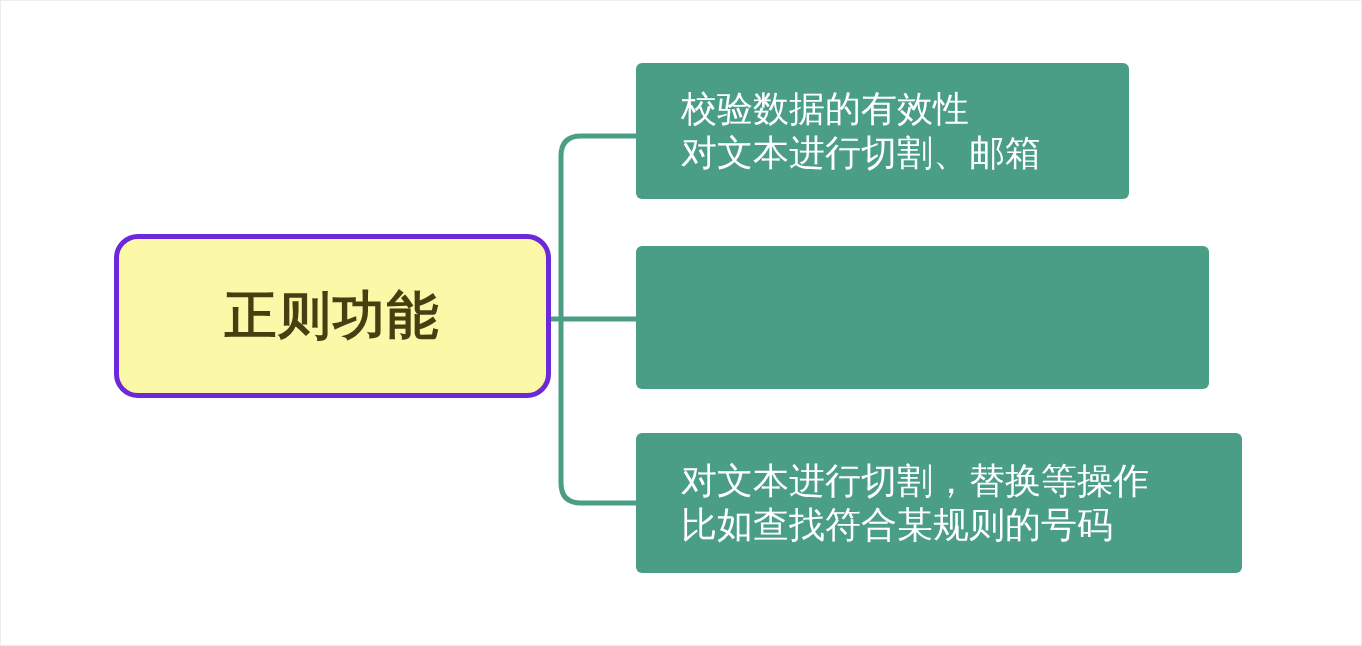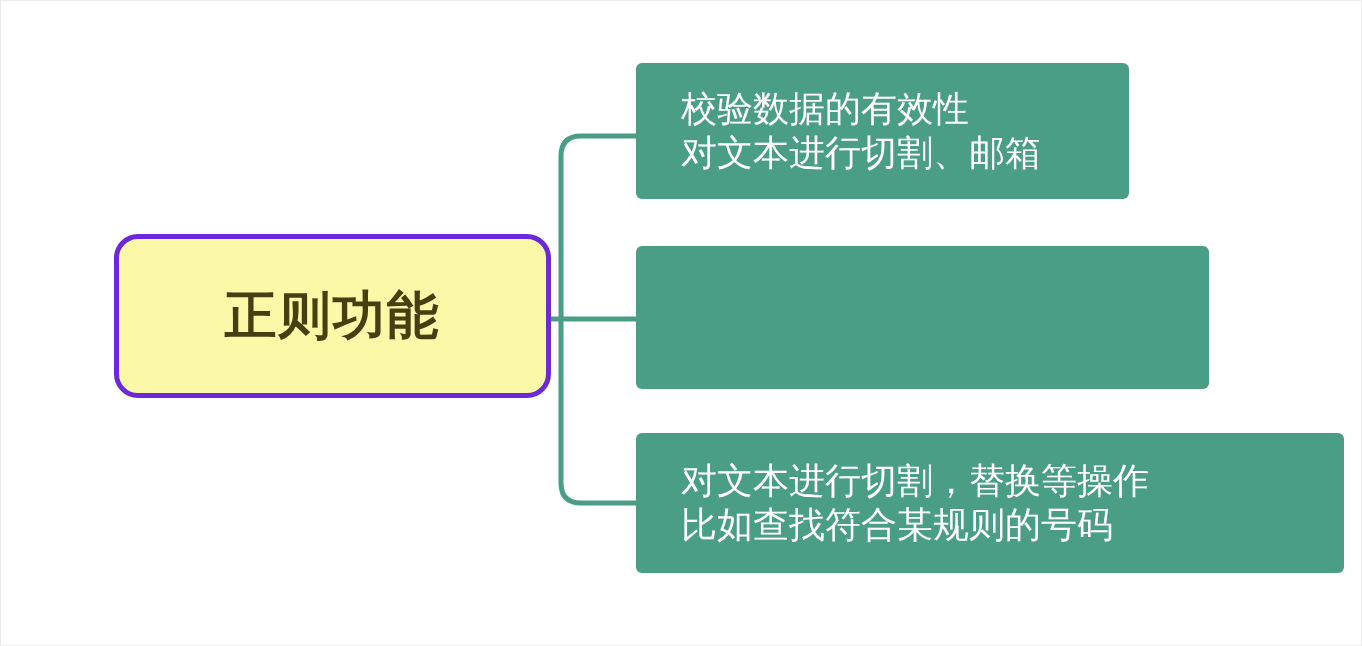--- a/index.html
+++ b/index.html
@@ -69,21 +69,21 @@
   .branch-line {
     color: #ffffff;
     font-size: 36px;
     font-weight: normal;
     line-height: 44px;
     white-space: nowrap;
   }
 
   #branch-node-1 { left: 635px; top: 62px;  width: 493px; height: 136px; }
   #branch-node-2 { left: 635px; top: 245px; width: 573px; height: 143px; }
-  #branch-node-3 { left: 635px; top: 432px; width: 708px; height: 140px; }
+  #branch-node-3 { left: 635px; top: 432px; width: 606px; height: 140px; }
 </style>
 </head>
 <body>
 
 <div id="canvas">
 
   <svg id="connectors" viewBox="0 0 1362 646" width="1362" height="646" xmlns="http://www.w3.org/2000/svg">
 
     <path d="M 535 318 L 560 318" fill="none" stroke="#4A9E86" stroke-width="5" stroke-linecap="butt"></path>
 

